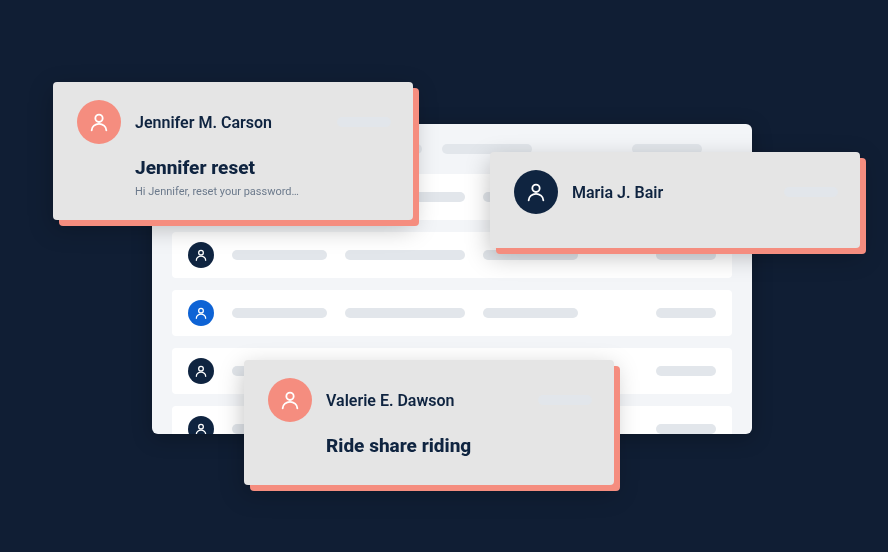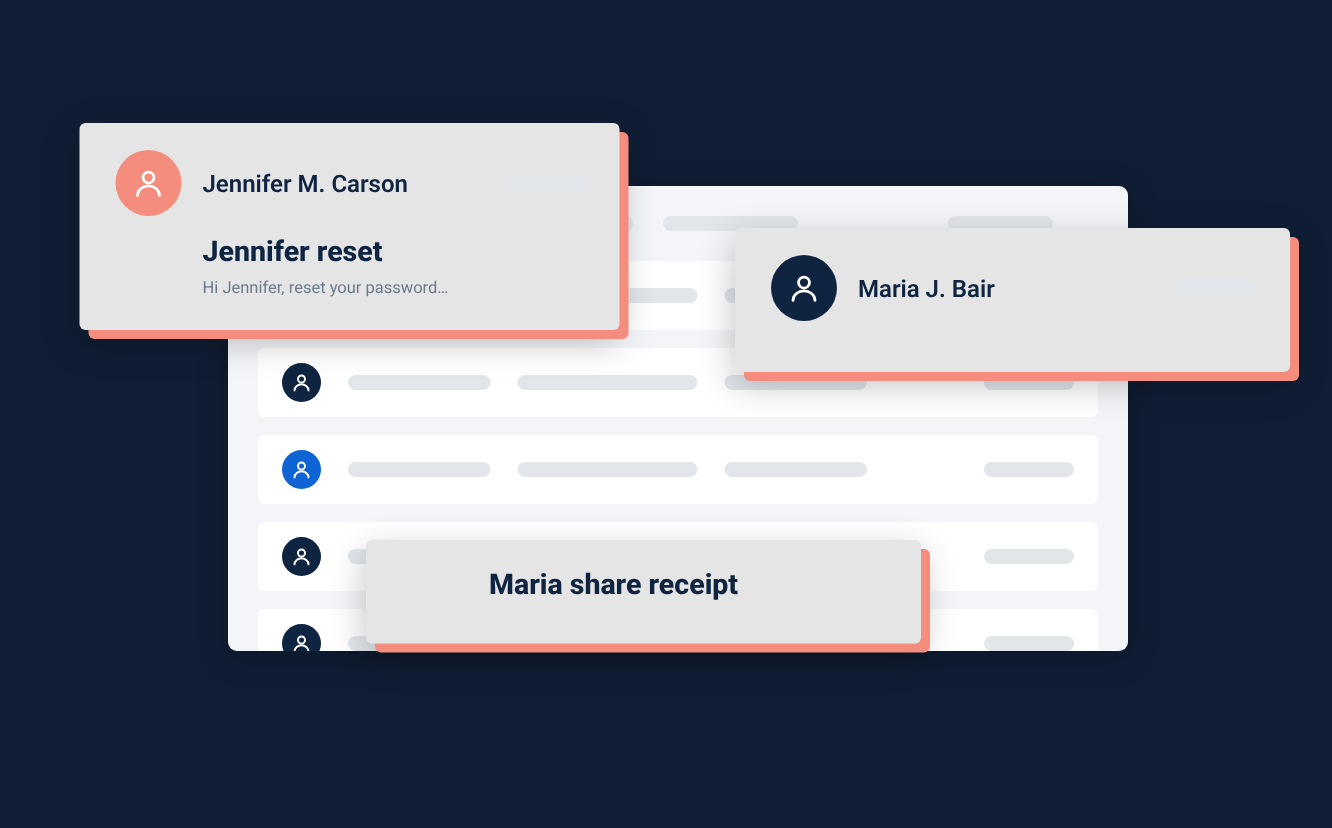--- a/index.html
+++ b/index.html
@@ -225,14 +225,24 @@
           <circle cx="12" cy="8" r="4"></circle>
           <path d="M4 21c0-4 4-7 8-7s8 3 8 7"></path>
         </svg>
     </span>
     <span class="sender">Maria J. Bair</span>
     <span class="meta-pill"></span>
   </div>
 </div>
 
 <div class="card card-3">
-  <div class="subject">Maria share receipt</div>
+  <div class="card-header">
+    <span class="big-avatar salmon">
+      <svg viewBox="0 0 24 24" fill="none" stroke="#fff" stroke-width="2" stroke-linecap="round" stroke-linejoin="round">
+          <circle cx="12" cy="8" r="4"></circle>
+          <path d="M4 21c0-4 4-7 8-7s8 3 8 7"></path>
+        </svg>
+    </span>
+    <span class="sender">Valerie E. Dawson</span>
+    <span class="meta-pill"></span>
+  </div>
+  <div class="subject">Ride share riding</div>
 </div>
 
 </body></html>

